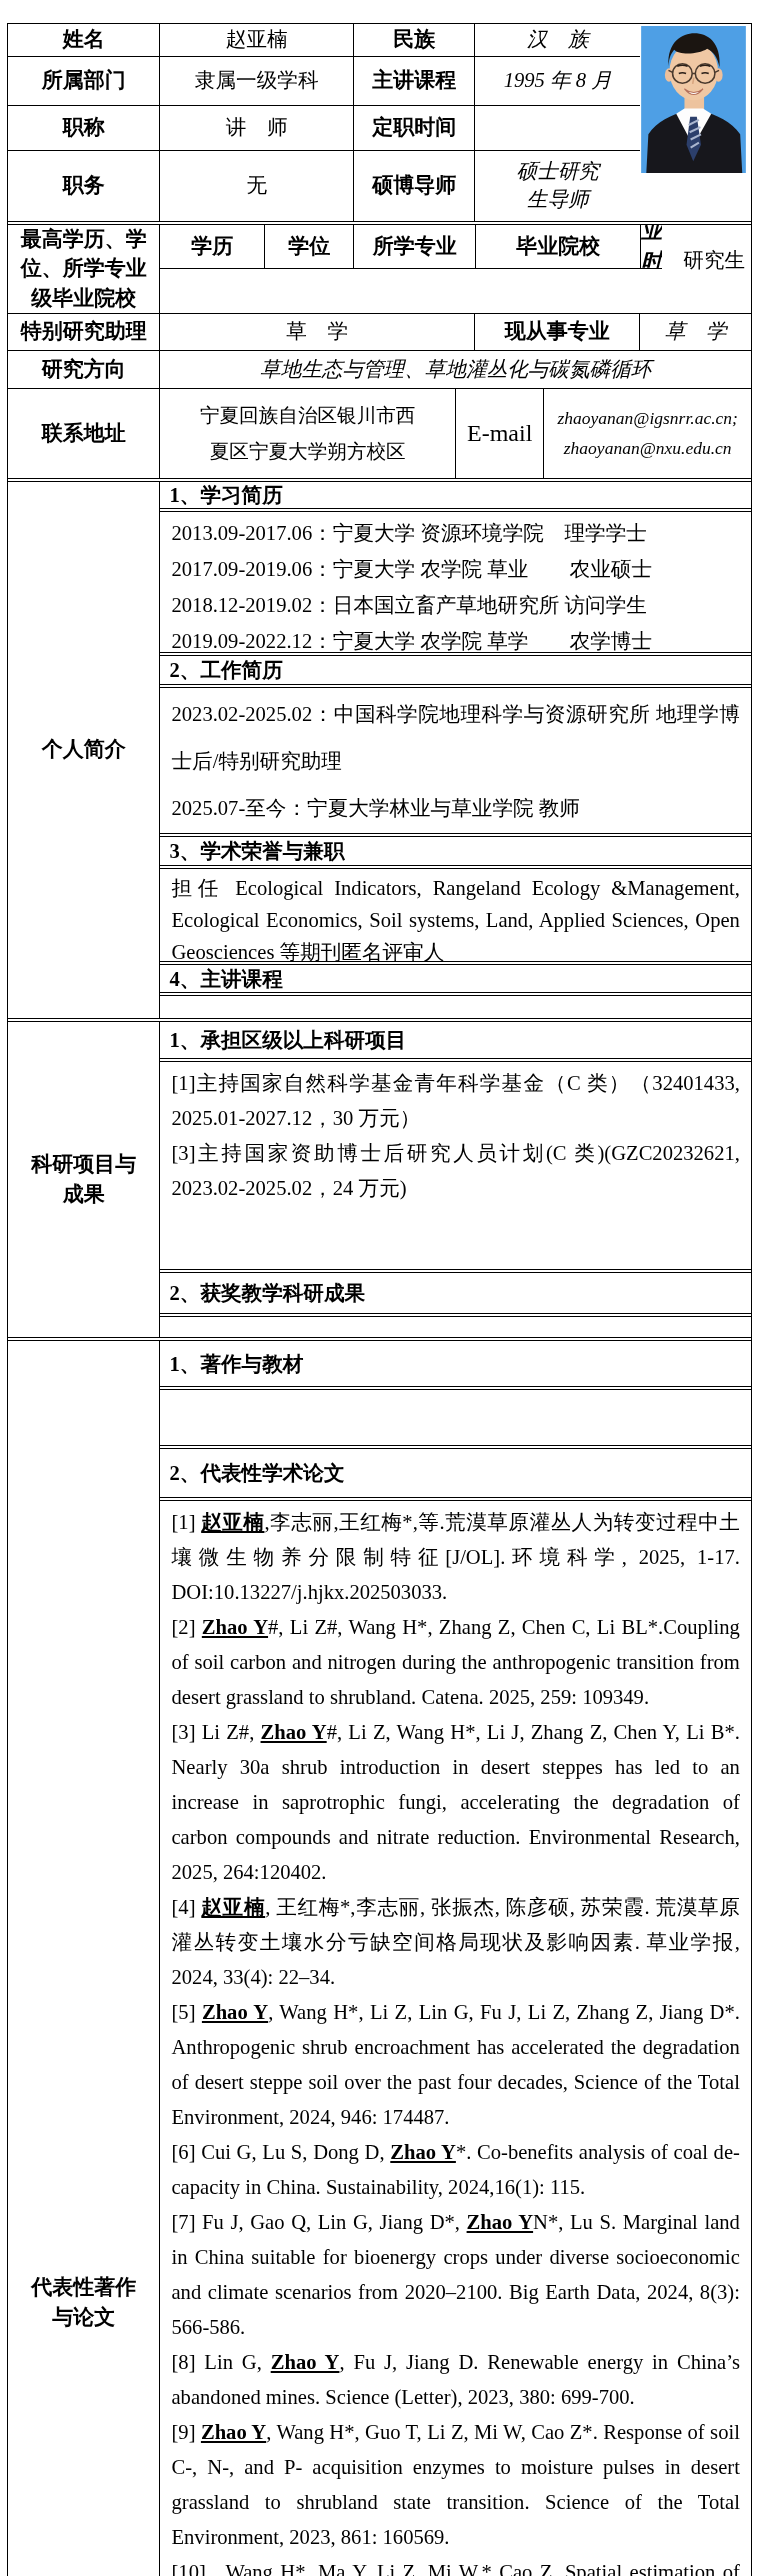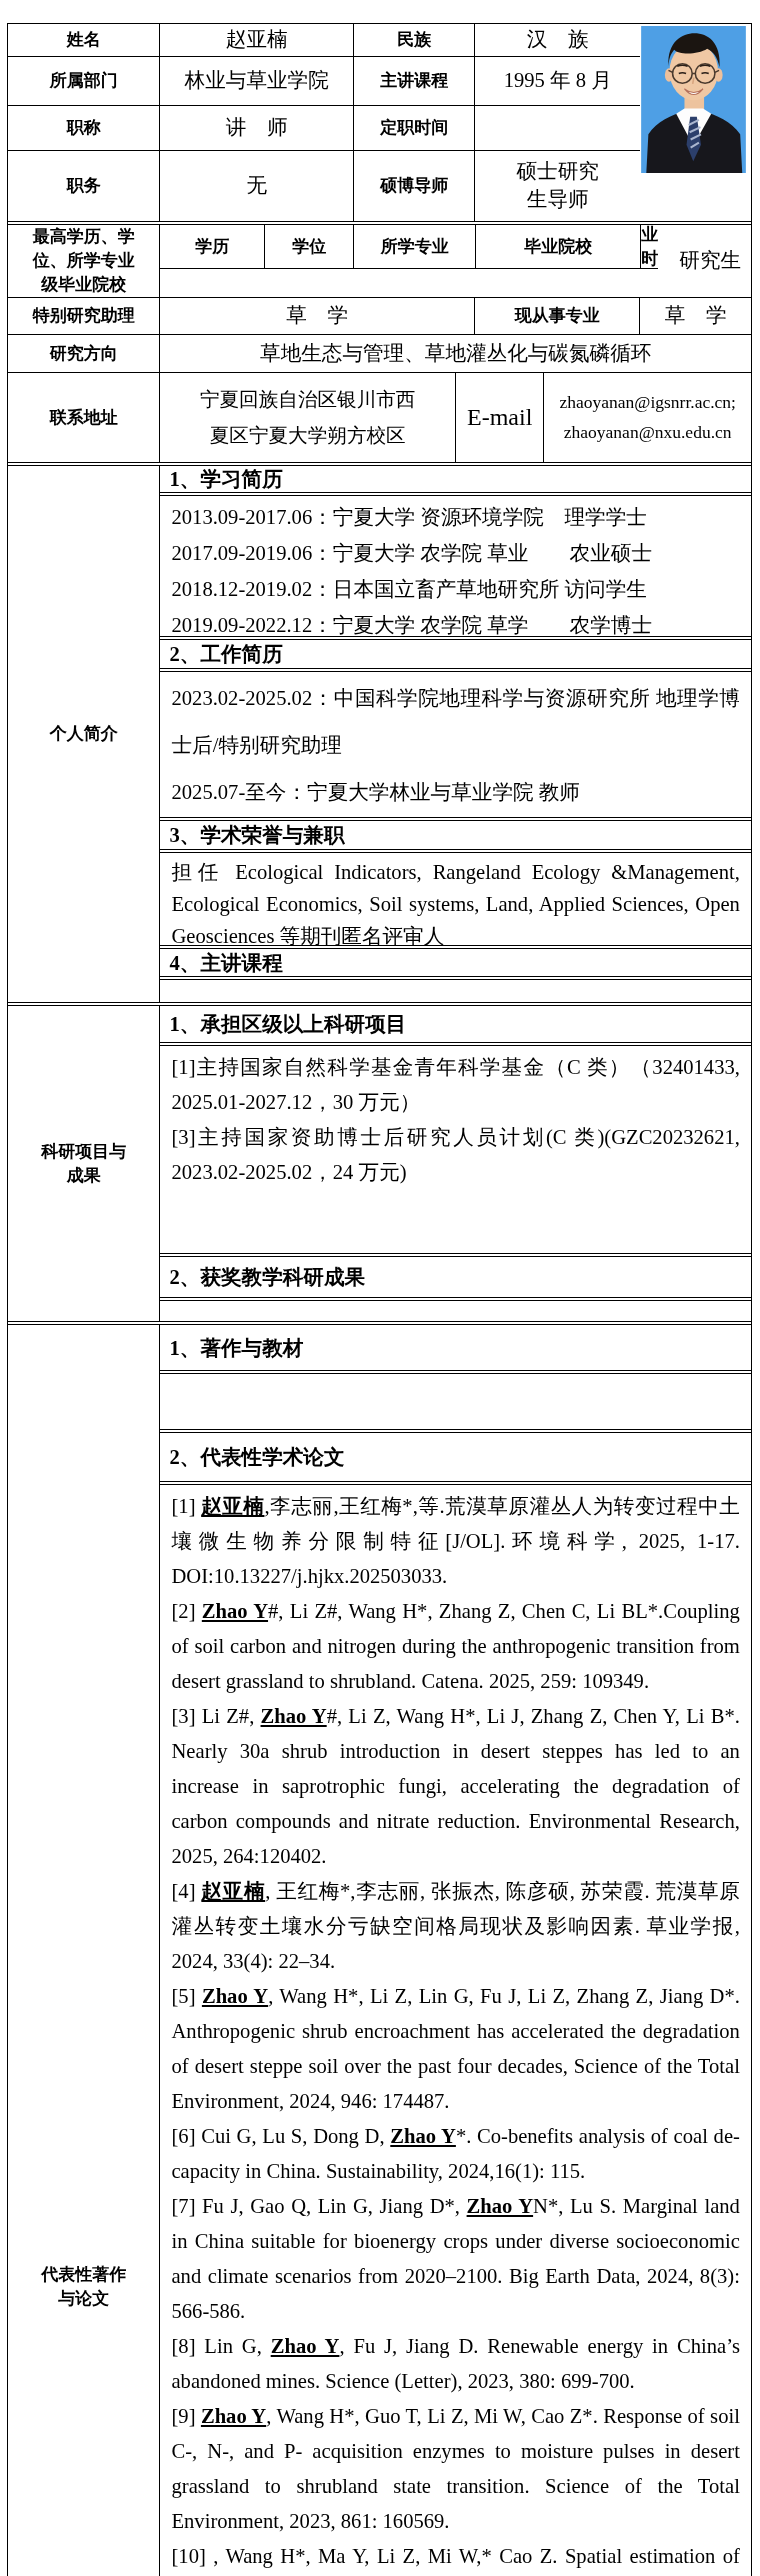--- a/index.html
+++ b/index.html
@@ -14,22 +14,22 @@
     position: absolute; left: 7.2px; top: 23px; width: 745px;
     border: 1.5px solid #000; background: #fff;
   }
   .trow { display: flex; border-bottom: 1.5px solid #000; }
   .trow.noline { border-bottom: none; }
   .cell {
     display: flex; align-items: center; justify-content: center;
     text-align: center; border-right: 1.5px solid #000; overflow: hidden;
     white-space: pre-line;
   }
-  .cell.last { border-right: none; }
-  .lbl { font-weight: bold; font-size: 17px; line-height: 1.4; }
+  .cell.last { border-right: none; font-style: italic; }
+  .lbl { font-weight: bold; font-size: 21px; line-height: 1.4; }
   .val { font-size: 20.6px; line-height: 1.35; }
   .w296 { width: 152px; flex: none; }
   .w377 { width: 194px; flex: none; }
   .w235 { width: 121px; flex: none; }
   .w321 { width: 165px; flex: none; }
   .w203 { width: 105px; flex: none; }
   .w172 { width: 89px; flex: none; }
   .w237 { width: 122px; flex: none; }
   .w612 { width: 315px; flex: none; }
   .w575 { width: 296px; flex: none; text-align: center; }
@@ -75,21 +75,21 @@
     <div class="top-block">
       <div class="top-grid">
         <div class="trow" style="height:33px">
           <div class="cell lbl w296">姓名</div>
           <div class="cell val w377">赵亚楠</div>
           <div class="cell lbl w235">民族</div>
           <div class="cell val w321 last">汉　族</div>
         </div>
         <div class="trow" style="height:49px">
           <div class="cell lbl w296">所属部门</div>
-          <div class="cell val w377">林业与草业学院</div>
+          <div class="cell val w377">隶属一级学科</div>
           <div class="cell lbl w235">主讲课程</div>
           <div class="cell val w321 last">1995 年 8 月</div>
         </div>
         <div class="trow" style="height:45px">
           <div class="cell lbl w296">职称</div>
           <div class="cell val w377">讲　师</div>
           <div class="cell lbl w235">定职时间</div>
           <div class="cell val w321 last"></div>
         </div>
         <div class="trow noline" style="height:70px">

